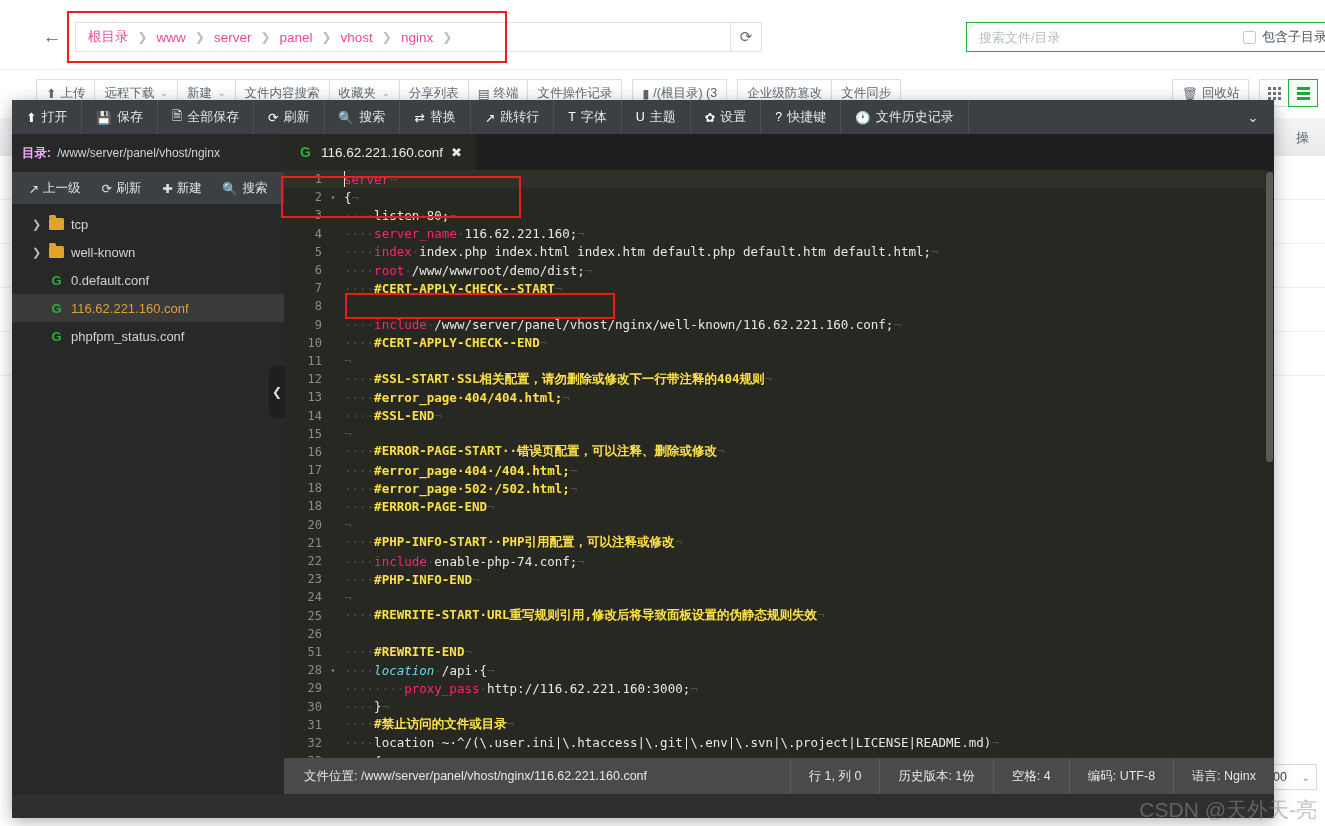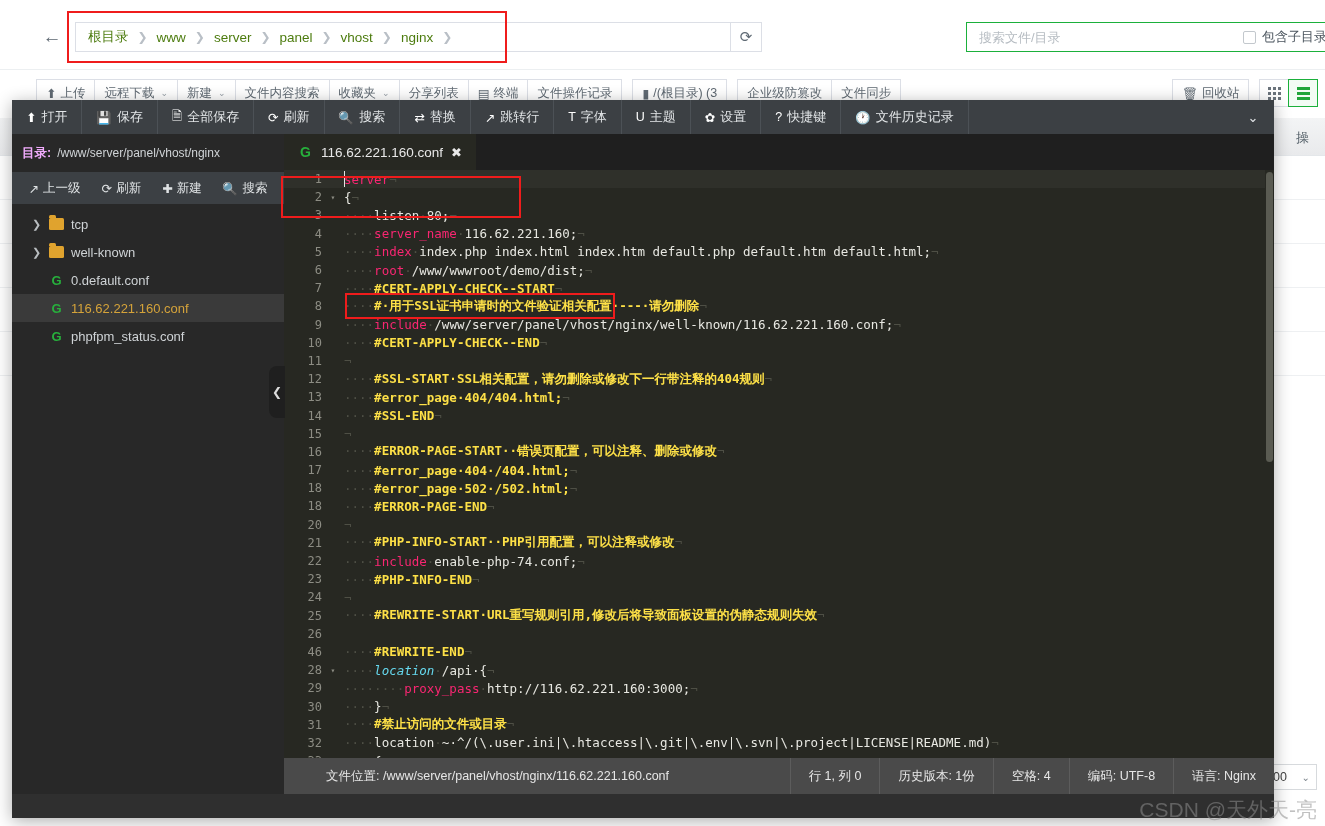--- a/index.html
+++ b/index.html
@@ -22,21 +22,21 @@
     position: absolute; left: 40px; top: 27px; width: 24px; height: 20px;
     color: #5b6670; font-size: 19px; line-height: 20px; text-align: center;
     cursor: pointer;
   }
   .crumb-box {
     position: absolute; left: 75px; top: 22px; width: 655px; height: 30px;
     border: 1px solid #dcdfe6; border-right: none;
     background: #fff; display: flex; align-items: center; padding-left: 12px;
     font-size: 13.5px; color: #5a6570;
   }
-  .crumb-item { color: #4d7c0f; cursor: pointer; white-space: nowrap; }
+  .crumb-item { color: #ec4899; cursor: pointer; white-space: nowrap; }
   .crumb-sep { color: #b9bfc6; margin: 0 9px; font-size: 12px; }
   .refresh-btn {
     position: absolute; left: 730px; top: 22px; width: 32px; height: 30px;
     border: 1px solid #dcdfe6; background: #fff; color: #5f6a74;
     display: flex; align-items: center; justify-content: center;
     font-size: 15px; cursor: pointer;
   }
   .search-box {
     position: absolute; left: 966px; top: 22px; width: 370px; height: 30px;
     border: 1px solid #1bb03b; background: #fff;
@@ -208,21 +208,21 @@
   }
   .code-vthumb {
     position: absolute; right: 1px; top: 2px; width: 7px; height: 290px;
     background: #5a5b52; border-radius: 4px; cursor: pointer;
   }
 
   .ed-status {
     height: 36px; background: #4a4a4a; display: flex; align-items: center;
     font-size: 12.5px; color: #e6e6e6;
   }
-  .st-loc { padding-left: 32px; flex: 1; white-space: nowrap; margin-left: 10px; }
+  .st-loc { padding-left: 20px; flex: 1; white-space: nowrap; }
   .st-cell {
     padding: 0 18px; border-left: 1px solid #5c5c5c; height: 36px;
     display: flex; align-items: center; white-space: nowrap;
   }
 
   .watermark {
     position: absolute; right: 8px; bottom: 2px;
     font-size: 21px; color: rgba(140,140,140,.55);
     font-family: "Liberation Sans", sans-serif; pointer-events: none;
     white-space: nowrap;
@@ -476,40 +476,40 @@
 
       <div class="code-area">
         <div class="code-scroll" id="code">
             <div class="cl active" style="position: relative;"><span class="ln">1</span><span class="fold"></span><span class="txt"><span class="kw">server</span><span class="nl">¬</span></span><span class="cur"></span></div>
             <div class="cl"><span class="ln">2</span><span class="fold">▾</span><span class="txt"><span>{</span><span class="nl">¬</span></span></div>
             <div class="cl"><span class="ln">3</span><span class="fold"></span><span class="txt"><span class="ws">····</span><span>listen</span><span class="ws">·</span><span>80;</span><span class="nl">¬</span></span></div>
             <div class="cl"><span class="ln">4</span><span class="fold"></span><span class="txt"><span class="ws">····</span><span class="kw">server_name</span><span class="ws">·</span><span>116.62.221.160;</span><span class="nl">¬</span></span></div>
             <div class="cl"><span class="ln">5</span><span class="fold"></span><span class="txt"><span class="ws">····</span><span class="kw">index</span><span class="ws">·</span><span>index.php index.html index.htm default.php default.htm default.html;</span><span class="nl">¬</span></span></div>
             <div class="cl"><span class="ln">6</span><span class="fold"></span><span class="txt"><span class="ws">····</span><span class="kw">root</span><span class="ws">·</span><span>/www/wwwroot/demo/dist;</span><span class="nl">¬</span></span></div>
             <div class="cl"><span class="ln">7</span><span class="fold"></span><span class="txt"><span class="ws">····</span><span class="cm">#CERT-APPLY-CHECK--START</span><span class="nl">¬</span></span></div>
-            <div class="cl"><span class="ln">8</span><span class="fold"></span><span class="txt"><span class="ws">····</span><span class="cm">#·用于SSL证书申请时的文件验证相关配置·---·请勿删除</span><span class="nl">¬</span></span></div>
+            <div class="cl"><span class="ln">8</span><span class="fold"></span></div>
             <div class="cl"><span class="ln">9</span><span class="fold"></span><span class="txt"><span class="ws">····</span><span class="kw">include</span><span class="ws">·</span><span>/www/server/panel/vhost/nginx/well-known/116.62.221.160.conf;</span><span class="nl">¬</span></span></div>
             <div class="cl"><span class="ln">10</span><span class="fold"></span><span class="txt"><span class="ws">····</span><span class="cm">#CERT-APPLY-CHECK--END</span><span class="nl">¬</span></span></div>
             <div class="cl"><span class="ln">11</span><span class="fold"></span><span class="txt"><span class="nl">¬</span></span></div>
             <div class="cl"><span class="ln">12</span><span class="fold"></span><span class="txt"><span class="ws">····</span><span class="cm">#SSL-START·SSL相关配置，请勿删除或修改下一行带注释的404规则</span><span class="nl">¬</span></span></div>
             <div class="cl"><span class="ln">13</span><span class="fold"></span><span class="txt"><span class="ws">····</span><span class="cm">#error_page·404/404.html;</span><span class="nl">¬</span></span></div>
             <div class="cl"><span class="ln">14</span><span class="fold"></span><span class="txt"><span class="ws">····</span><span class="cm">#SSL-END</span><span class="nl">¬</span></span></div>
             <div class="cl"><span class="ln">15</span><span class="fold"></span><span class="txt"><span class="nl">¬</span></span></div>
             <div class="cl"><span class="ln">16</span><span class="fold"></span><span class="txt"><span class="ws">····</span><span class="cm">#ERROR-PAGE-START··错误页配置，可以注释、删除或修改</span><span class="nl">¬</span></span></div>
             <div class="cl"><span class="ln">17</span><span class="fold"></span><span class="txt"><span class="ws">····</span><span class="cm">#error_page·404·/404.html;</span><span class="nl">¬</span></span></div>
             <div class="cl"><span class="ln">18</span><span class="fold"></span><span class="txt"><span class="ws">····</span><span class="cm">#error_page·502·/502.html;</span><span class="nl">¬</span></span></div>
             <div class="cl"><span class="ln">18</span><span class="fold"></span><span class="txt"><span class="ws">····</span><span class="cm">#ERROR-PAGE-END</span><span class="nl">¬</span></span></div>
             <div class="cl"><span class="ln">20</span><span class="fold"></span><span class="txt"><span class="nl">¬</span></span></div>
             <div class="cl"><span class="ln">21</span><span class="fold"></span><span class="txt"><span class="ws">····</span><span class="cm">#PHP-INFO-START··PHP引用配置，可以注释或修改</span><span class="nl">¬</span></span></div>
             <div class="cl"><span class="ln">22</span><span class="fold"></span><span class="txt"><span class="ws">····</span><span class="kw">include</span><span class="ws">·</span><span>enable-php-74.conf;</span><span class="nl">¬</span></span></div>
             <div class="cl"><span class="ln">23</span><span class="fold"></span><span class="txt"><span class="ws">····</span><span class="cm">#PHP-INFO-END</span><span class="nl">¬</span></span></div>
             <div class="cl"><span class="ln">24</span><span class="fold"></span><span class="txt"><span class="nl">¬</span></span></div>
             <div class="cl"><span class="ln">25</span><span class="fold"></span><span class="txt"><span class="ws">····</span><span class="cm">#REWRITE-START·URL重写规则引用,修改后将导致面板设置的伪静态规则失效</span><span class="nl">¬</span></span></div>
             <div class="cl"><span class="ln">26</span><span class="fold"></span></div>
-            <div class="cl"><span class="ln">46</span><span class="fold"></span><span class="txt"><span class="ws">····</span><span class="cm">#REWRITE-END</span><span class="nl">¬</span></span></div>
+            <div class="cl"><span class="ln">51</span><span class="fold"></span><span class="txt"><span class="ws">····</span><span class="cm">#REWRITE-END</span><span class="nl">¬</span></span></div>
             <div class="cl"><span class="ln">28</span><span class="fold">▾</span><span class="txt"><span class="ws">····</span><span class="kw2">location</span><span class="ws">·</span><span>/api·{</span><span class="nl">¬</span></span></div>
             <div class="cl"><span class="ln">29</span><span class="fold"></span><span class="txt"><span class="ws">········</span><span class="kw">proxy_pass</span><span class="ws">·</span><span>http://116.62.221.160:3000;</span><span class="nl">¬</span></span></div>
             <div class="cl"><span class="ln">30</span><span class="fold"></span><span class="txt"><span class="ws">····</span><span>}</span><span class="nl">¬</span></span></div>
             <div class="cl"><span class="ln">31</span><span class="fold"></span><span class="txt"><span class="ws">····</span><span class="cm">#禁止访问的文件或目录</span><span class="nl">¬</span></span></div>
             <div class="cl"><span class="ln">32</span><span class="fold"></span><span class="txt"><span class="ws">····</span><span>location</span><span class="ws">·</span><span>~·^/(\.user.ini|\.htaccess|\.git|\.env|\.svn|\.project|LICENSE|README.md)</span><span class="nl">¬</span></span></div>
             <div class="cl"><span class="ln">33</span><span class="fold">▾</span><span class="txt"><span class="ws">····</span><span>{</span><span class="nl">¬</span></span></div>
           </div>
         <div class="code-vscroll">
           <div class="code-vthumb"></div>
         </div>

